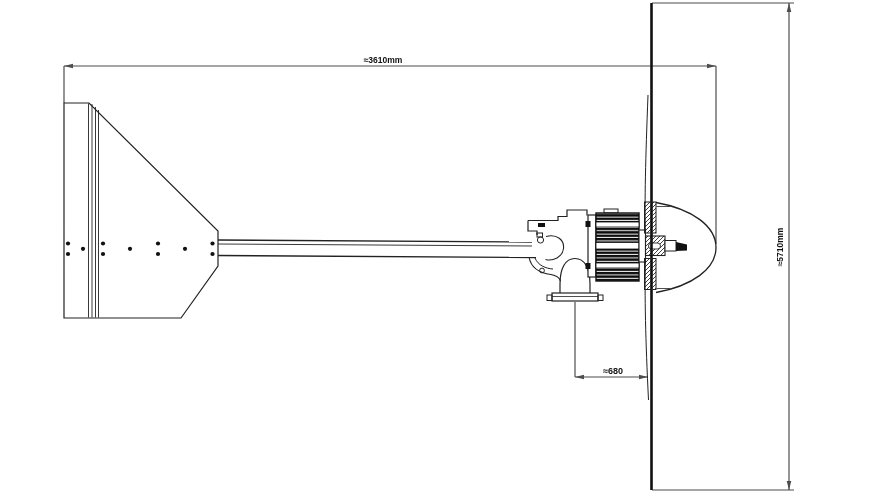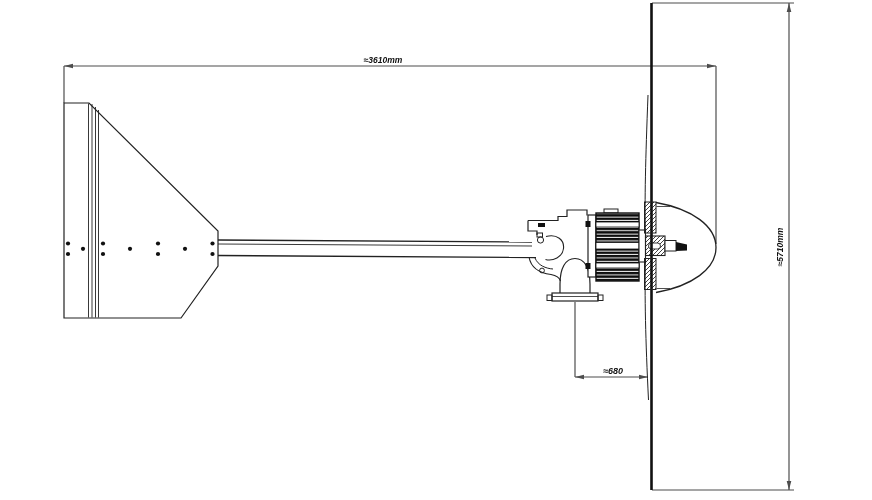--- a/index.html
+++ b/index.html
@@ -1,16 +1,16 @@
 <!DOCTYPE html>
 <html><head>
 <meta charset="utf-8">
 <style>
   html,body{margin:0;padding:0;background:#e8e8e8;font-family:"Liberation Sans",sans-serif;}
-  .canvas{width:872px;height:500px;background:#ffffff;position:relative;overflow:hidden;font-style:italic;}
+  .canvas{width:872px;height:500px;background:#ffffff;position:relative;overflow:hidden;}
   svg{display:block;}
   text{fill:#111;font-family:"Liberation Sans","DejaVu Sans",sans-serif;font-weight:bold;}
 </style>
 </head>
 <body>
 
 <div class="canvas">
 <svg width="872" height="500" viewBox="0 0 872 500">
   <defs>
     <pattern id="hatch" patternUnits="userSpaceOnUse" width="4" height="4">

